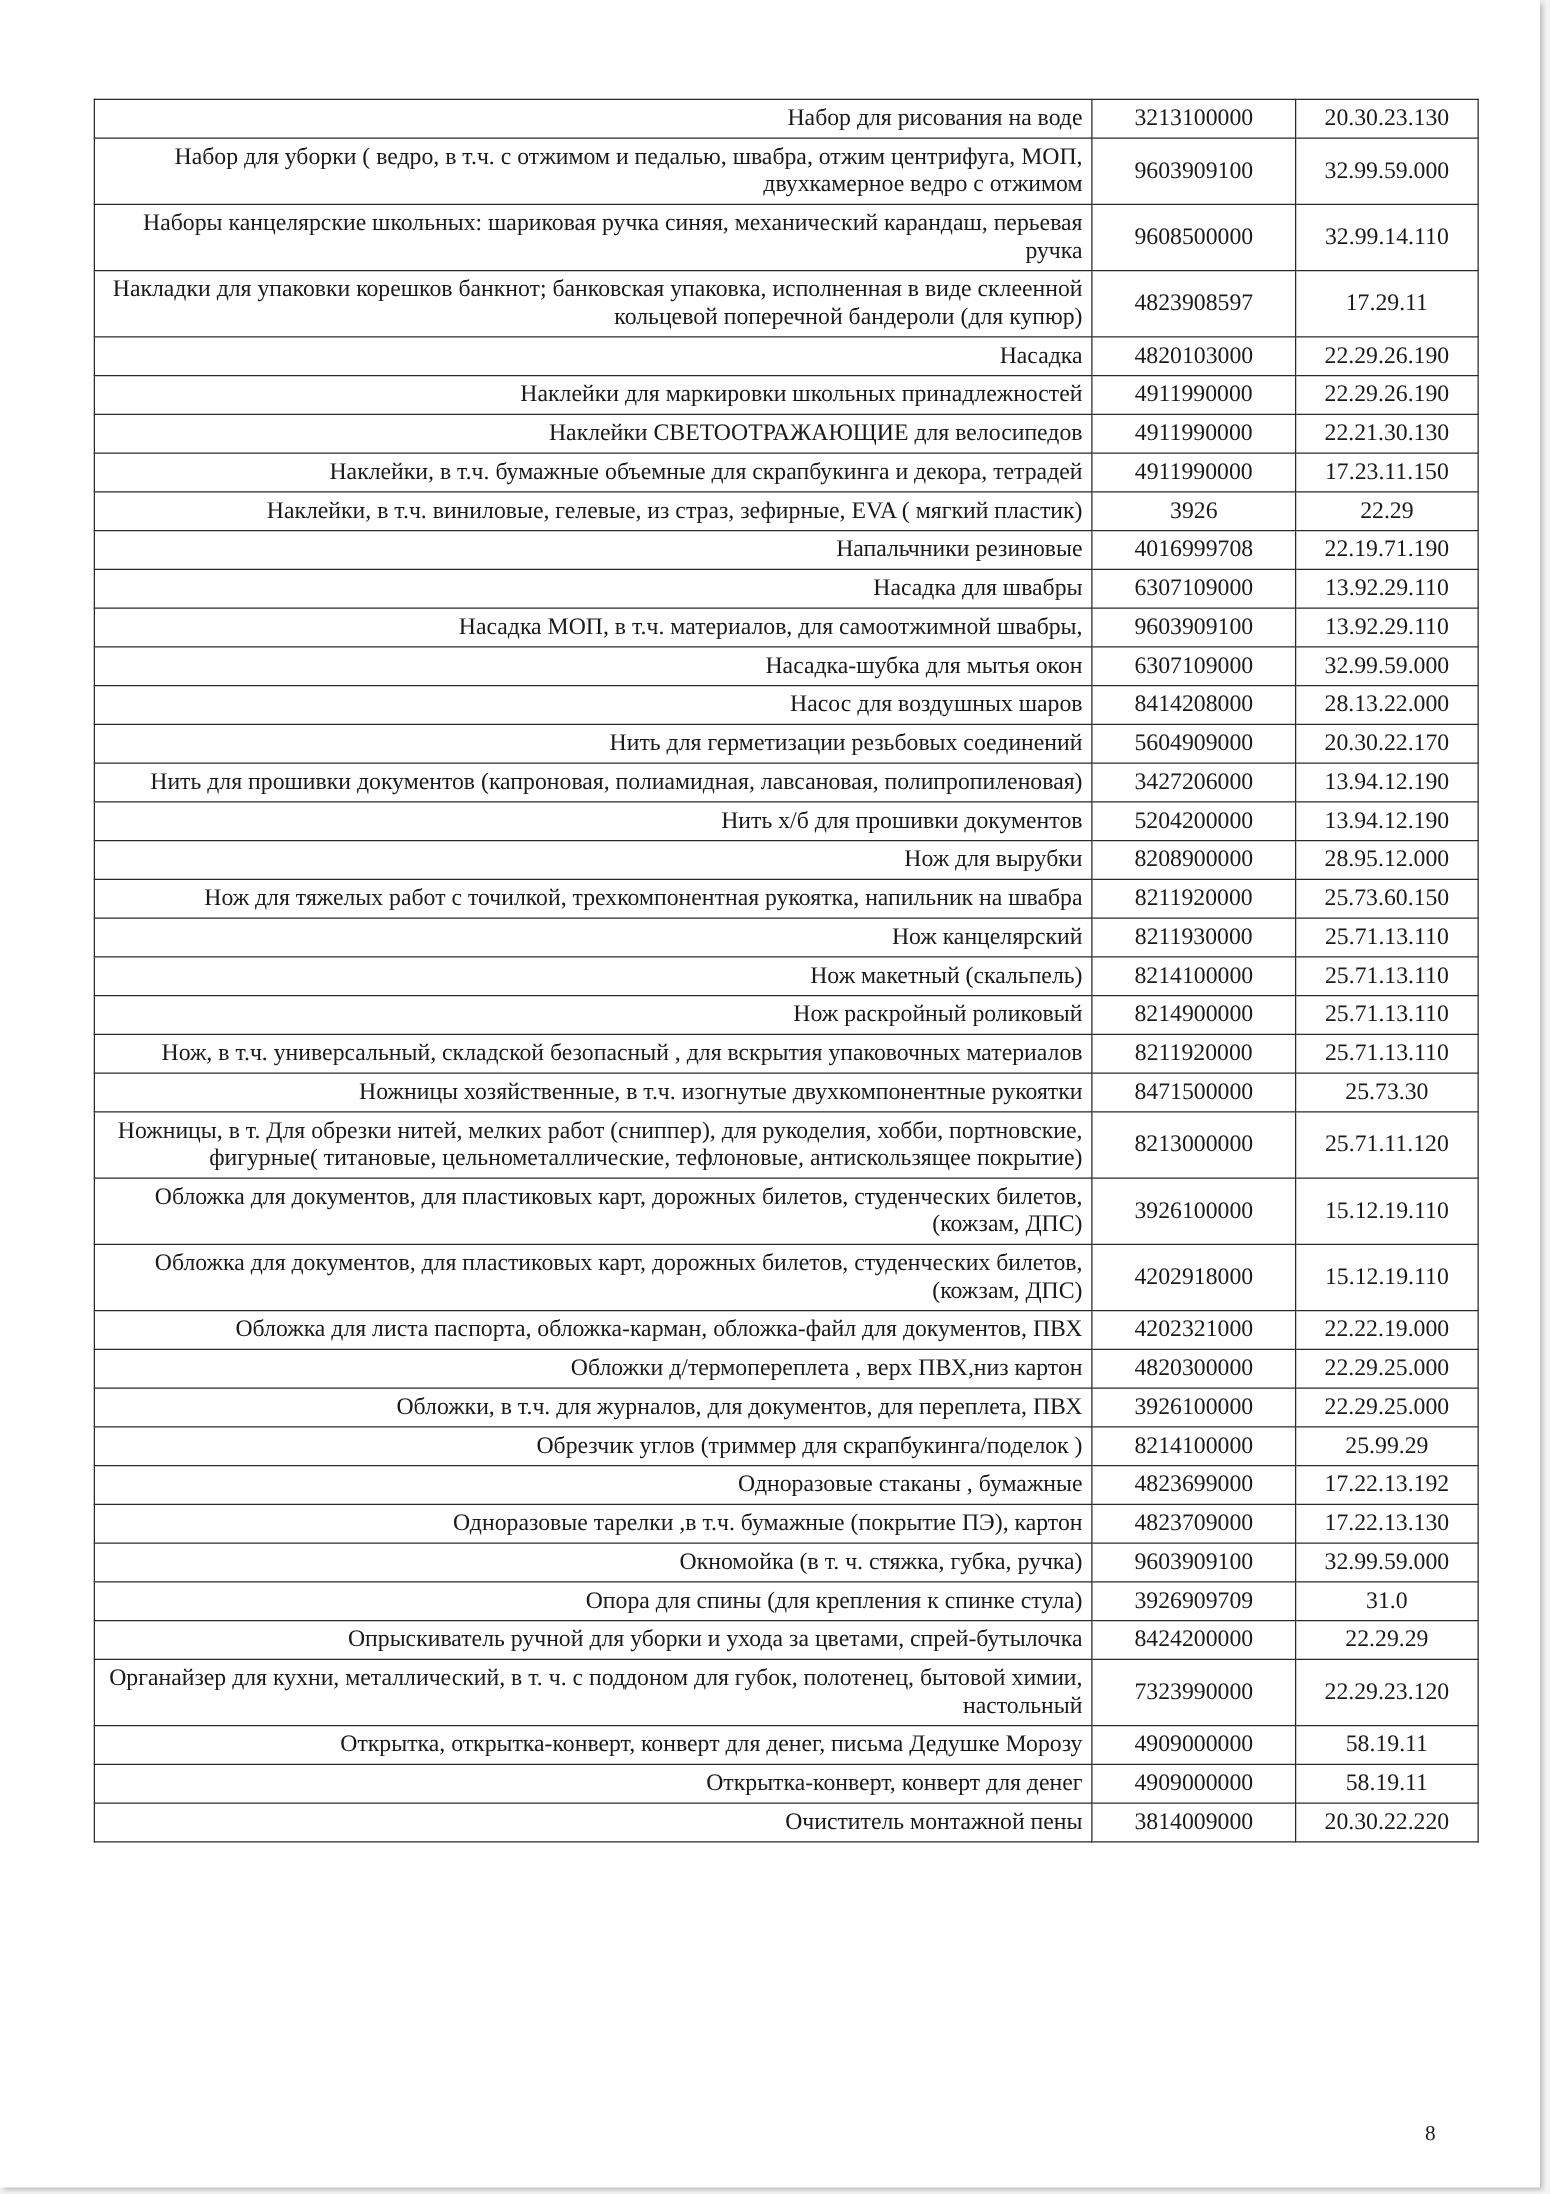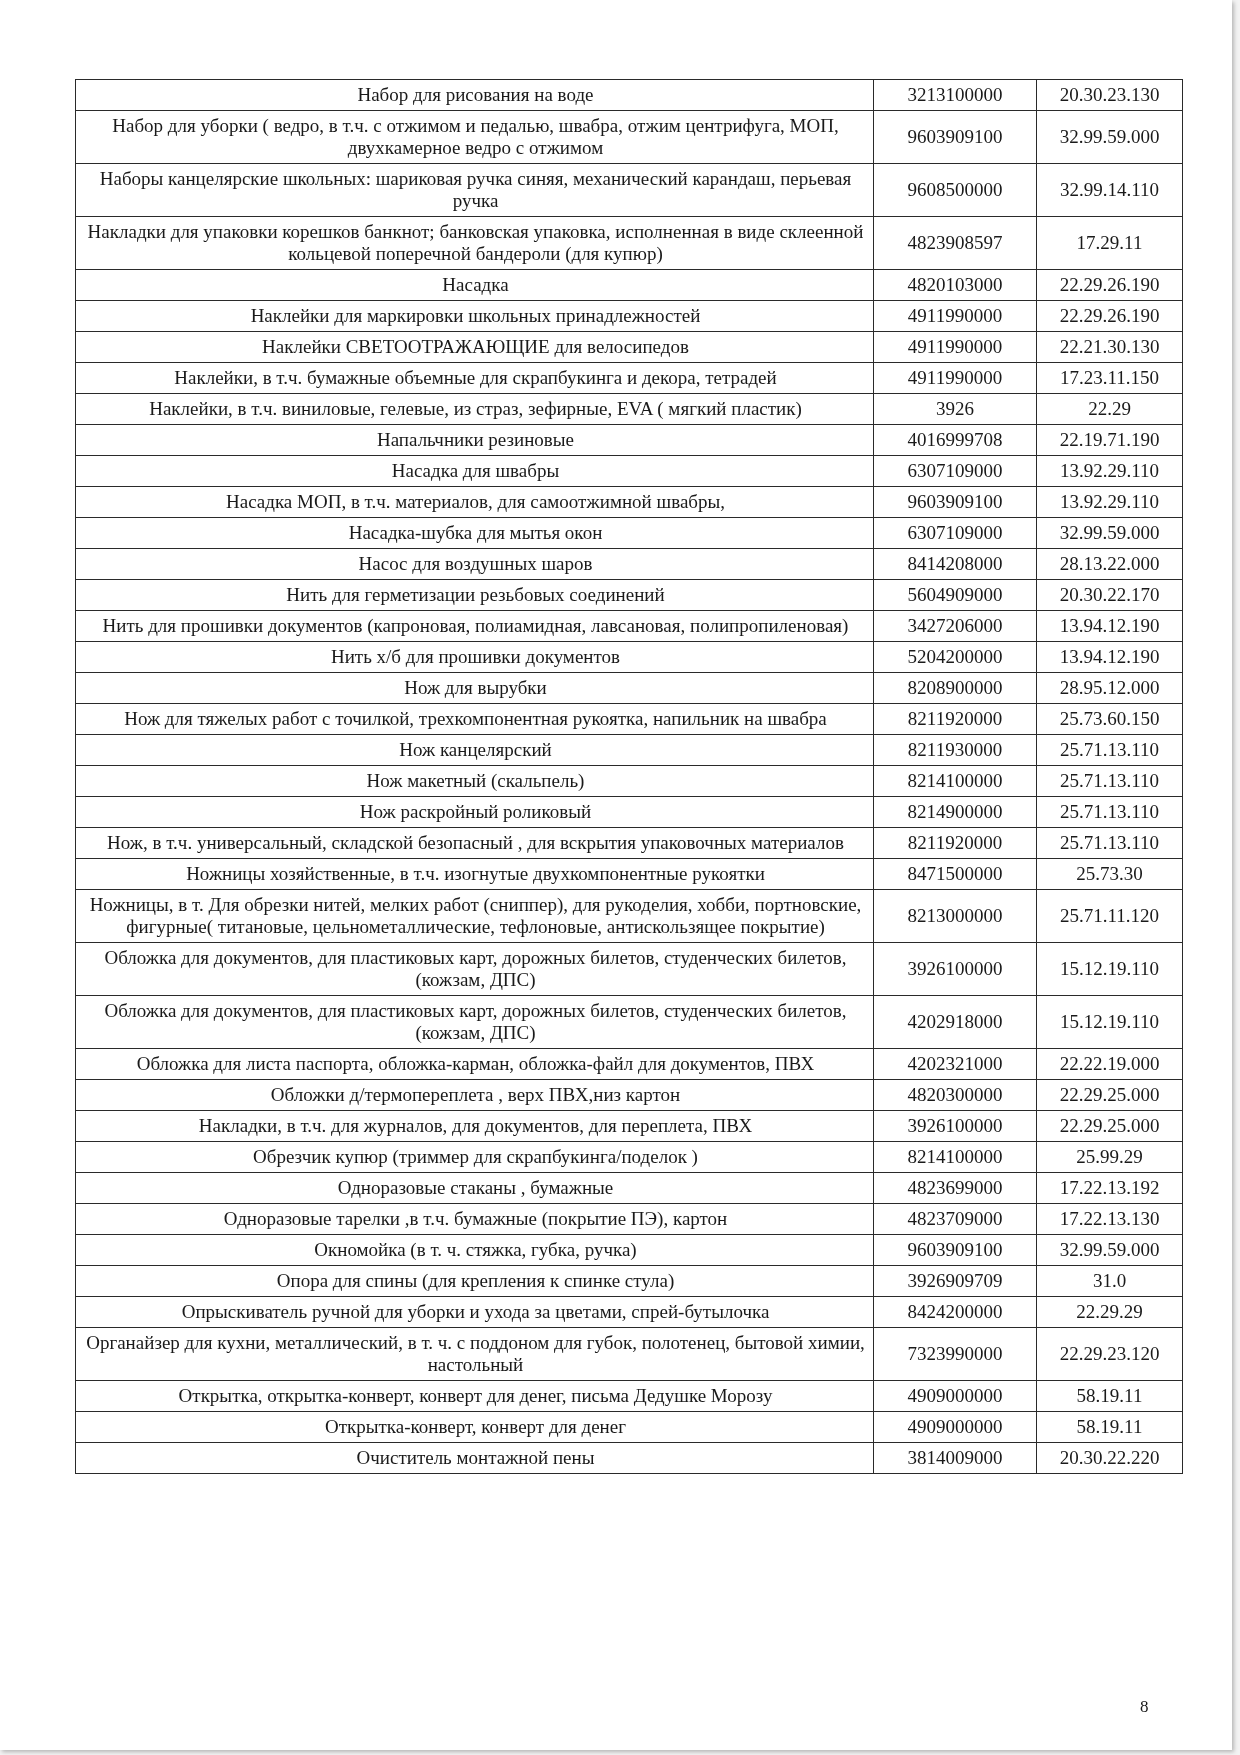--- a/index.html
+++ b/index.html
@@ -20,21 +20,21 @@
     border-collapse: collapse;
     table-layout: fixed;
     font-size: 19px;
     line-height: 22px;
   }
   table.goods td {
     border: 1.3px solid #2a2a2a;
     padding: 4px 7px 4px 9px;
     vertical-align: middle;
   }
-  table.goods td.name { text-align: center; }
+  table.goods td.name { text-align: right; }
   table.goods td.code, table.goods td.okpd { text-align: center; padding-left: 2px; padding-right: 2px; }
   col.c-name { width: 798px; }
   col.c-code { width: 163px; }
   col.c-okpd { width: 146px; }
   .page-number {
     position: absolute; left: 1140px; top: 1697px;
     font-size: 17px;
   }
 </style>
 </head>
@@ -187,26 +187,26 @@
           <td class="name">Обложка для листа паспорта, обложка-карман, обложка-файл для документов, ПВХ</td>
           <td class="code">4202321000</td>
           <td class="okpd">22.22.19.000</td>
         </tr>
         <tr>
           <td class="name">Обложки д/термопереплета , верх  ПВХ,низ картон</td>
           <td class="code">4820300000</td>
           <td class="okpd">22.29.25.000</td>
         </tr>
         <tr>
-          <td class="name">Накладки, в т.ч. для журналов,  для документов,  для переплета, ПВХ</td>
+          <td class="name">Обложки, в т.ч. для журналов,  для документов,  для переплета, ПВХ</td>
           <td class="code">3926100000</td>
           <td class="okpd">22.29.25.000</td>
         </tr>
         <tr>
-          <td class="name">Обрезчик купюр (триммер для скрапбукинга/поделок )</td>
+          <td class="name">Обрезчик углов (триммер для скрапбукинга/поделок )</td>
           <td class="code">8214100000</td>
           <td class="okpd">25.99.29</td>
         </tr>
         <tr>
           <td class="name">Одноразовые стаканы , бумажные</td>
           <td class="code">4823699000</td>
           <td class="okpd">17.22.13.192</td>
         </tr>
         <tr>
           <td class="name">Одноразовые тарелки ,в т.ч. бумажные (покрытие ПЭ), картон</td>

